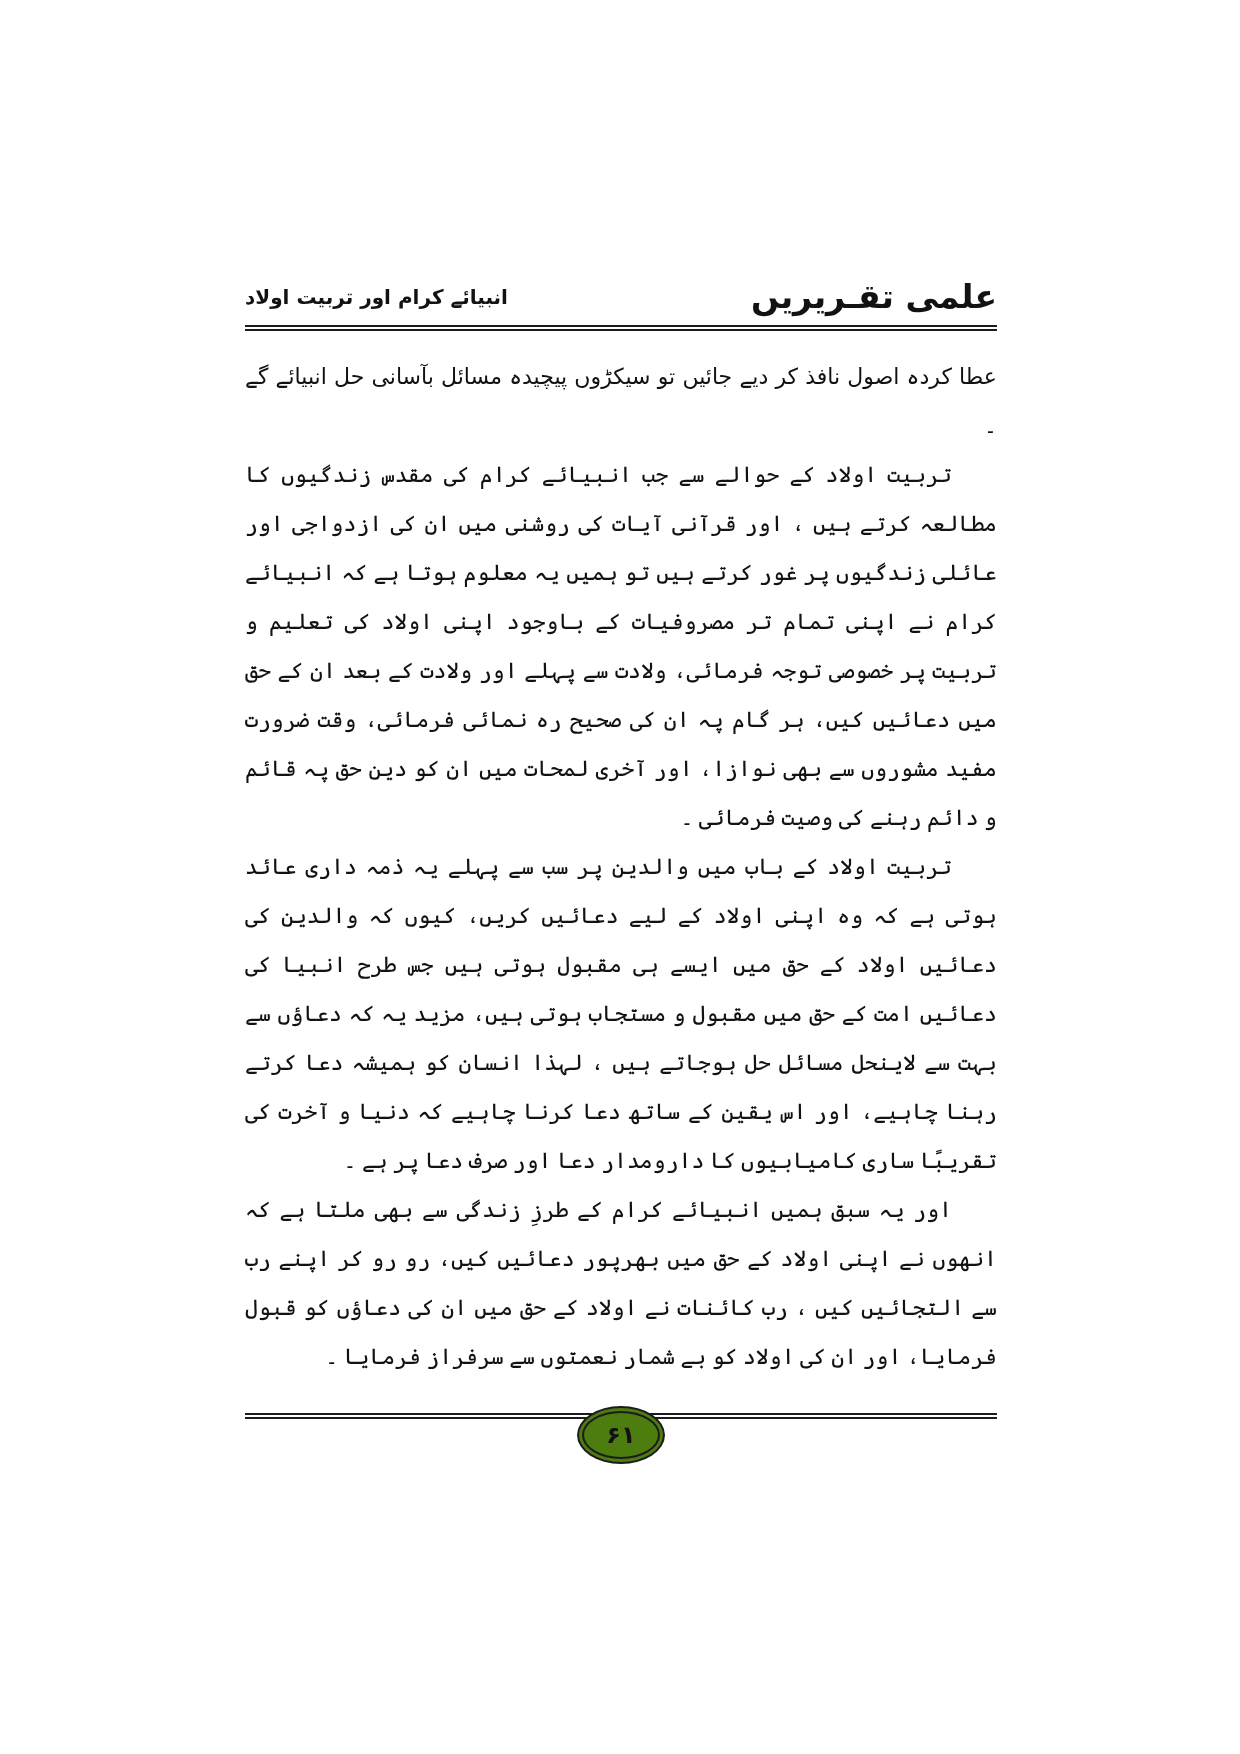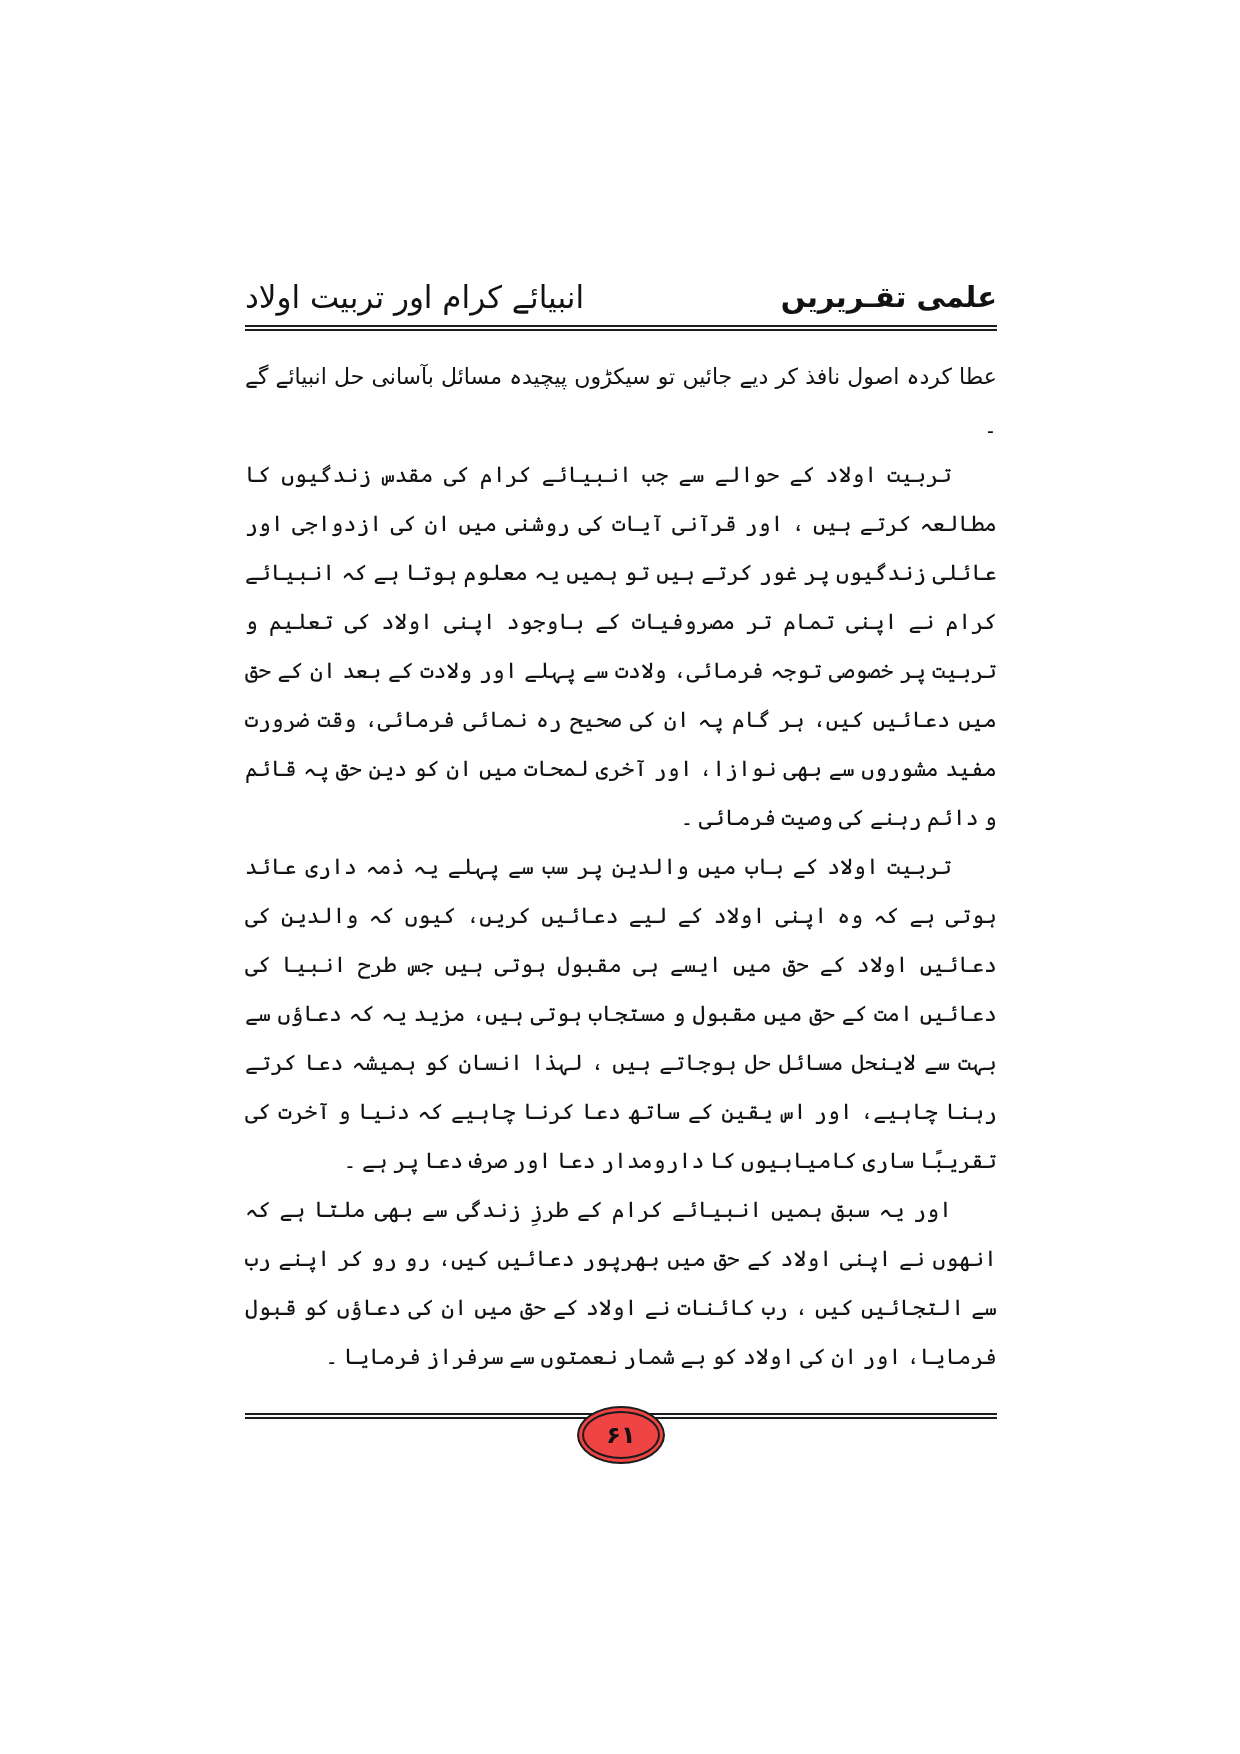--- a/index.html
+++ b/index.html
@@ -25,28 +25,28 @@
     left: 245px;
     right: 243px;
     direction: rtl;
   }
   .header-titles {
     display: flex;
     justify-content: space-between;
     align-items: flex-end;
   }
   .book-title {
-    font-size: 29px;
+    font-size: 33px;
     font-weight: bold;
     line-height: 50px;
     white-space: nowrap;
   }
   .chapter-title {
-    font-size: 31px;
-    font-weight: normal;
+    font-size: 20px;
+    font-weight: bold;
     line-height: 50px;
     white-space: nowrap;
   }
   .double-rule {
     height: 6px;
     border-top: 2px solid #1c1c1c;
     border-bottom: 2px solid #1c1c1c;
     margin-top: 3px;
   }
   
@@ -84,21 +84,21 @@
     border-top: 2px solid #1c1c1c;
     border-bottom: 2px solid #1c1c1c;
   }
   .page-number-oval {
     position: absolute;
     top: -7px;
     left: 50%;
     transform: translateX(-50%);
     width: 88px;
     height: 58px;
-    background: #ef4444;
+    background: #4d7c0f;
     border: 2px solid #1c1c1c;
     border-radius: 50%;
   }
   .page-number-oval .inner {
     position: absolute;
     inset: 3px;
     border: 2px solid #1c1c1c;
     border-radius: 50%;
     display: flex;
     align-items: center;

